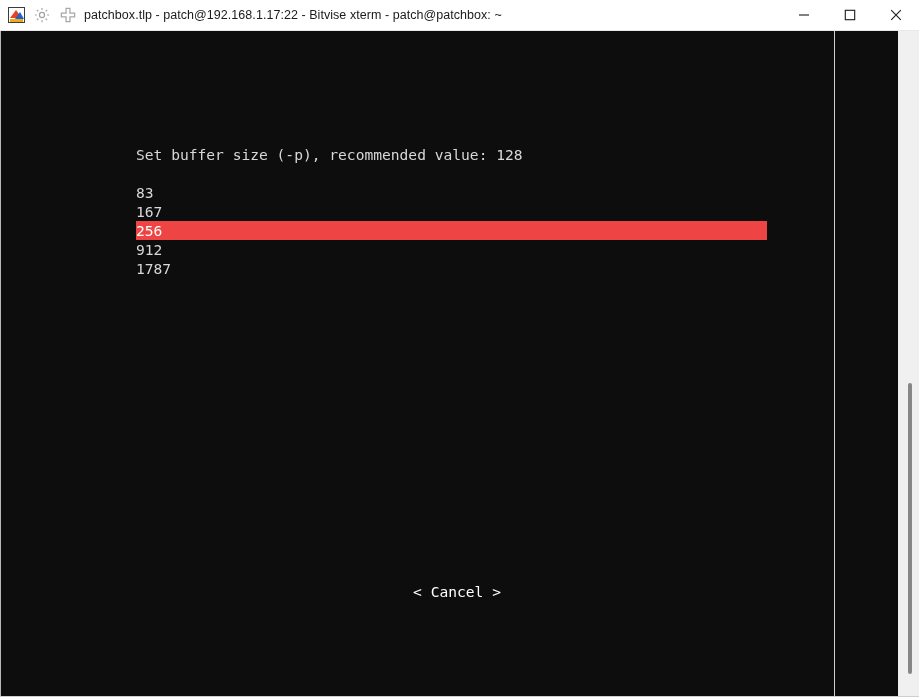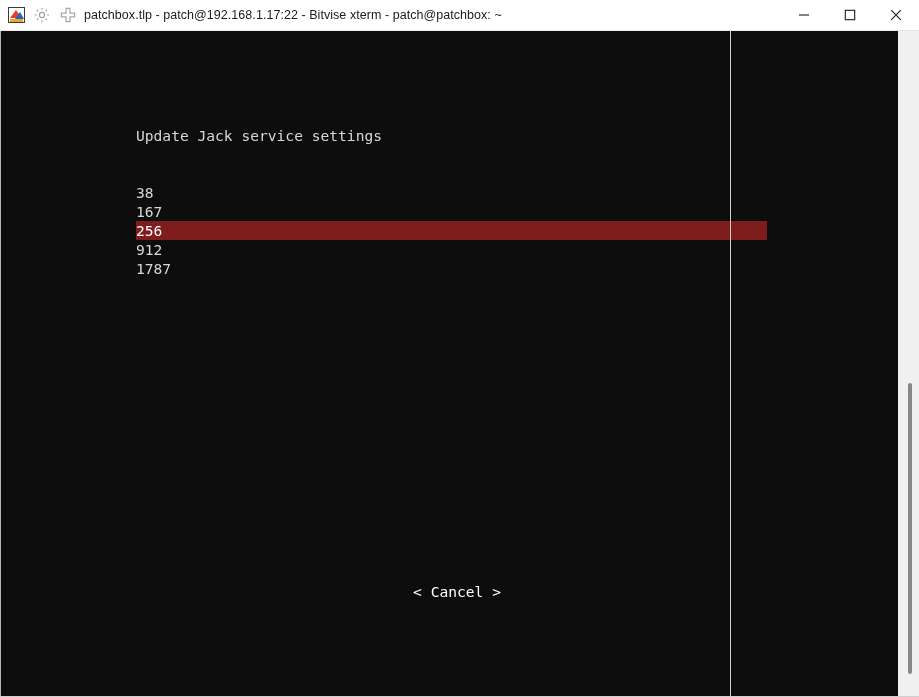--- a/index.html
+++ b/index.html
@@ -9,21 +9,21 @@
   }
   body {
     width: 919px;
     height: 697px;
     overflow: hidden;
     font-family: "Liberation Sans", sans-serif;
   }
 
   #window {
     position: relative;
-    width: 731px;
+    width: 835px;
     height: 697px;
     background: #ffffff;
     box-sizing: border-box;
   }
 
   
   #titlebar {
     position: absolute;
     left: 0;
     top: 0;
@@ -156,21 +156,21 @@
   }
   .opt-0 { top: 152px; }
   .opt-1 { top: 171px; }
   .opt-2 { top: 190px; }
   .opt-3 { top: 209px; }
   .opt-4 { top: 228px; }
 
   .opt.selected {
     left: 136px;
     width: 631px;
-    background: #7f1d1d;
+    background: #ef4444;
     color: #ffffff;
   }
 
   #cancel-button {
     position: absolute;
     top: 551px;
     left: 8px;
     width: 898px;
     text-align: center;
     white-space: pre;
@@ -272,24 +272,24 @@
           <path d="M1.2 1.2l9.6 9.6M10.8 1.2l-9.6 9.6" stroke="#1b1b1b" stroke-width="1.1"></path>
         </svg>
       </div>
     </div>
   </div>
 
   <div id="terminal-outer">
 
     <div id="terminal">
 
-      <div class="term-line" id="dlg-title">Update Jack service settings</div>
-
-
-      <div class="opt opt-0">38</div>
+
+      <div class="term-line" id="dlg-subtitle">Set buffer size (-p), recommended value: 128</div>
+
+      <div class="opt opt-0">83</div>
 
       <div class="opt opt-1">167</div>
 
       <div class="opt opt-2 selected">256</div>
 
       <div class="opt opt-3">912</div>
 
       <div class="opt opt-4">1787</div>
 
       <div id="cancel-button">&lt; Cancel &gt;</div>

